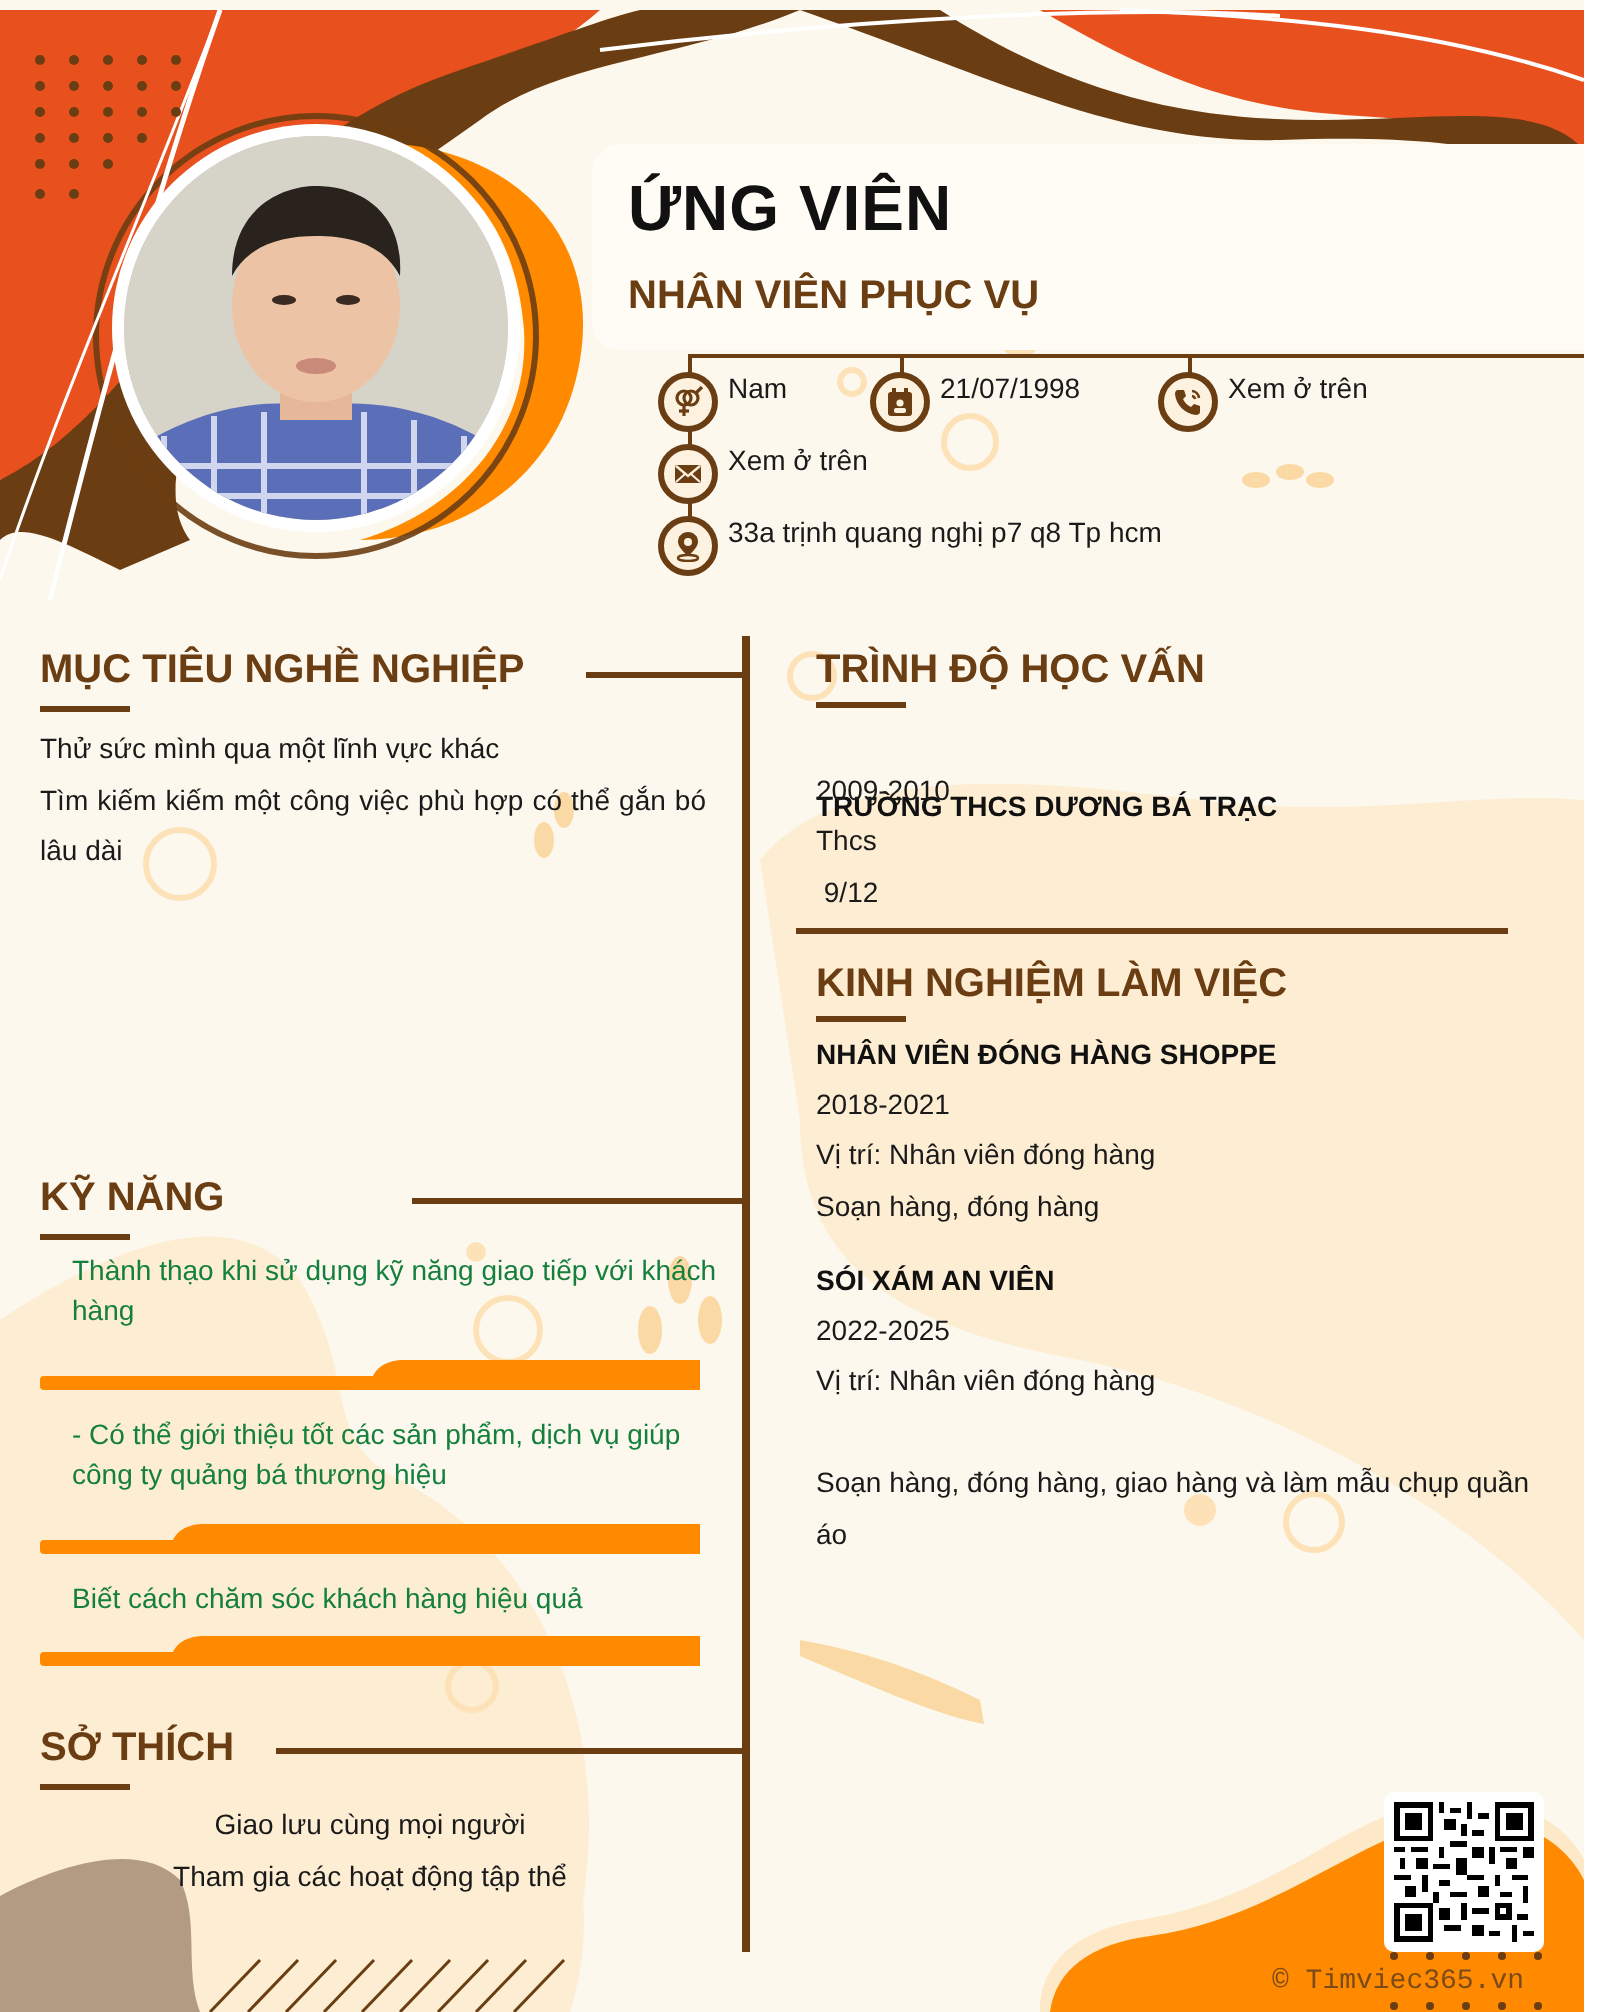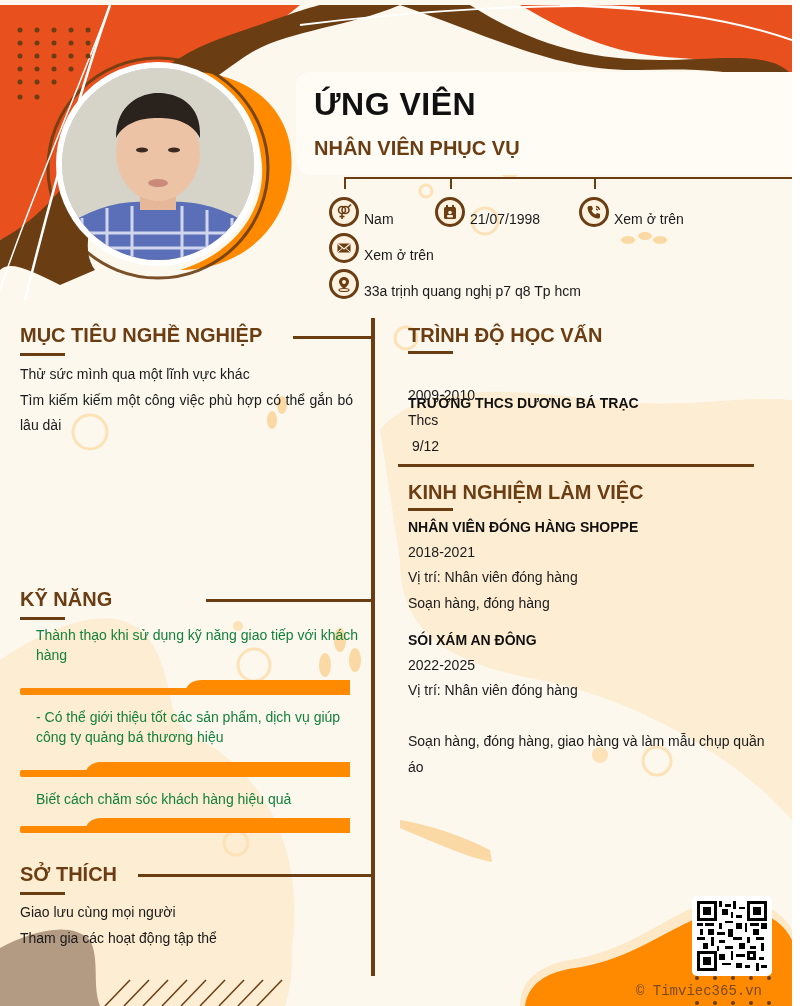--- a/index.html
+++ b/index.html
@@ -12,21 +12,21 @@
   .bg { position: absolute; left: 0; top: 0; width: 792px; height: 1006px; }
 
   .photo-wrap { position: absolute; left: 56px; top: 62px; width: 204px; height: 204px; border-radius: 50%; background: #ffffff; }
   .photo { position: absolute; left: 6px; top: 6px; width: 192px; height: 192px; border-radius: 50%; overflow: hidden; background: #d9d5cc; }
 
   .name-box { position: absolute; left: 296px; top: 72px; width: 496px; height: 103px; background: #fffcf6; border-radius: 14px 0 0 14px; }
   .name { position: absolute; left: 314px; top: 86px; font-size: 32px; font-weight: bold; color: #111; letter-spacing: 0.5px; }
   .job-title { position: absolute; left: 314px; top: 137px; font-size: 20px; font-weight: bold; color: #6b3d12; }
 
   .info-hline { position: absolute; left: 344px; top: 177px; width: 448px; height: 2px; background: #6b3d12; }
-  .info-item { position: absolute; display: flex; align-items: flex-end; height: 30px; font-size: 14px; color: #1a1a1a; margin-top: 11px; }
+  .info-item { position: absolute; display: flex; align-items: flex-start; height: 30px; font-size: 14px; color: #1a1a1a; }
   .info-icon { width: 30px; height: 30px; border-radius: 50%; border: 3px solid #6b3d12; background: #fdf1df; display: flex; align-items: center; justify-content: center; margin-right: 5px; flex-shrink: 0; }
   .info-icon svg { width: 16px; height: 16px; }
   .tick { position: absolute; width: 2px; background: #6b3d12; }
 
   .section-title { position: absolute; font-size: 20px; font-weight: bold; color: #6b3d12; white-space: nowrap; }
   .title-underline { position: absolute; width: 45px; height: 3px; background: #6b3d12; }
   .title-line { position: absolute; height: 3px; background: #6b3d12; }
 
   .v-divider { position: absolute; left: 371px; top: 318px; width: 4px; height: 658px; background: #6b3d12; }
   .h-divider { position: absolute; left: 398px; top: 464px; width: 356px; height: 3px; background: #6b3d12; }
@@ -277,21 +277,21 @@
 
   <div class="skill-text" style="top:789px;">Biết cách chăm sóc khách hàng hiệu quả</div>
   <svg class="skill-bar" style="top:818px;" viewBox="0 0 330 15" preserveAspectRatio="none">
     <rect x="0" y="8" width="330" height="7" rx="2" fill="#ff8a00"></rect>
     <path d="M65 15 C 65 5, 72 0, 82 0 L 330 0 L 330 15 Z" fill="#ff8a00"></path>
   </svg>
 
   <div class="section-title" style="left:20px; top:863px;">SỞ THÍCH</div>
   <div class="title-underline" style="left:20px; top:892px;"></div>
   <div class="title-line" style="left:138px; top:874px; width:235px;"></div>
-  <div class="para" style="left:20px; top:900px; width:330px;">
+  <div class="para" style="left:20px; top:900px; width:330px;text-align:center;">
     <div>Giao lưu cùng mọi người</div>
     <div>Tham gia các hoạt động tập thể</div>
   </div>
 
   <div class="section-title" style="left:408px; top:324px;">TRÌNH ĐỘ HỌC VẤN</div>
   <div class="title-underline" style="left:408px; top:351px;"></div>
   <div class="entry-title" style="left:408px; top:363px;margin-top:32px;">TRƯỜNG THCS DƯƠNG BÁ TRẠC</div>
   <div class="entry-line" style="left:408px; top:387px;">2009-2010</div>
   <div class="entry-line" style="left:408px; top:412px;">Thcs</div>
   <div class="entry-line" style="left:408px; top:438px; white-space: pre;"> 9/12</div>
@@ -299,21 +299,21 @@
   <div class="h-divider"></div>
 
   <div class="section-title" style="left:408px; top:481px;">KINH NGHIỆM LÀM VIỆC</div>
   <div class="title-underline" style="left:408px; top:508px;"></div>
 
   <div class="entry-title" style="left:408px; top:519px;">NHÂN VIÊN ĐÓNG HÀNG SHOPPE</div>
   <div class="entry-line" style="left:408px; top:544px;">2018-2021</div>
   <div class="entry-line" style="left:408px; top:569px;">Vị trí: Nhân viên đóng hàng</div>
   <div class="entry-line" style="left:408px; top:595px;">Soạn hàng, đóng hàng</div>
 
-  <div class="entry-title" style="left:408px; top:632px;">SÓI XÁM AN ĐÔNG</div>
+  <div class="entry-title" style="left:408px; top:632px;">SÓI XÁM AN VIÊN</div>
   <div class="entry-line" style="left:408px; top:657px;">2022-2025</div>
   <div class="entry-line" style="left:408px; top:682px;">Vị trí: Nhân viên đóng hàng</div>
   <div class="para" style="left:408px; top:729px; width:365px;">
     <div>Soạn hàng, đóng hàng, giao hàng và làm mẫu chụp quần áo</div>
   </div>
 
   <div class="qr">
     <svg viewBox="0 0 25 25" shape-rendering="crispEdges">
       <rect width="25" height="25" fill="#fff"></rect>
       <g fill="#000">

